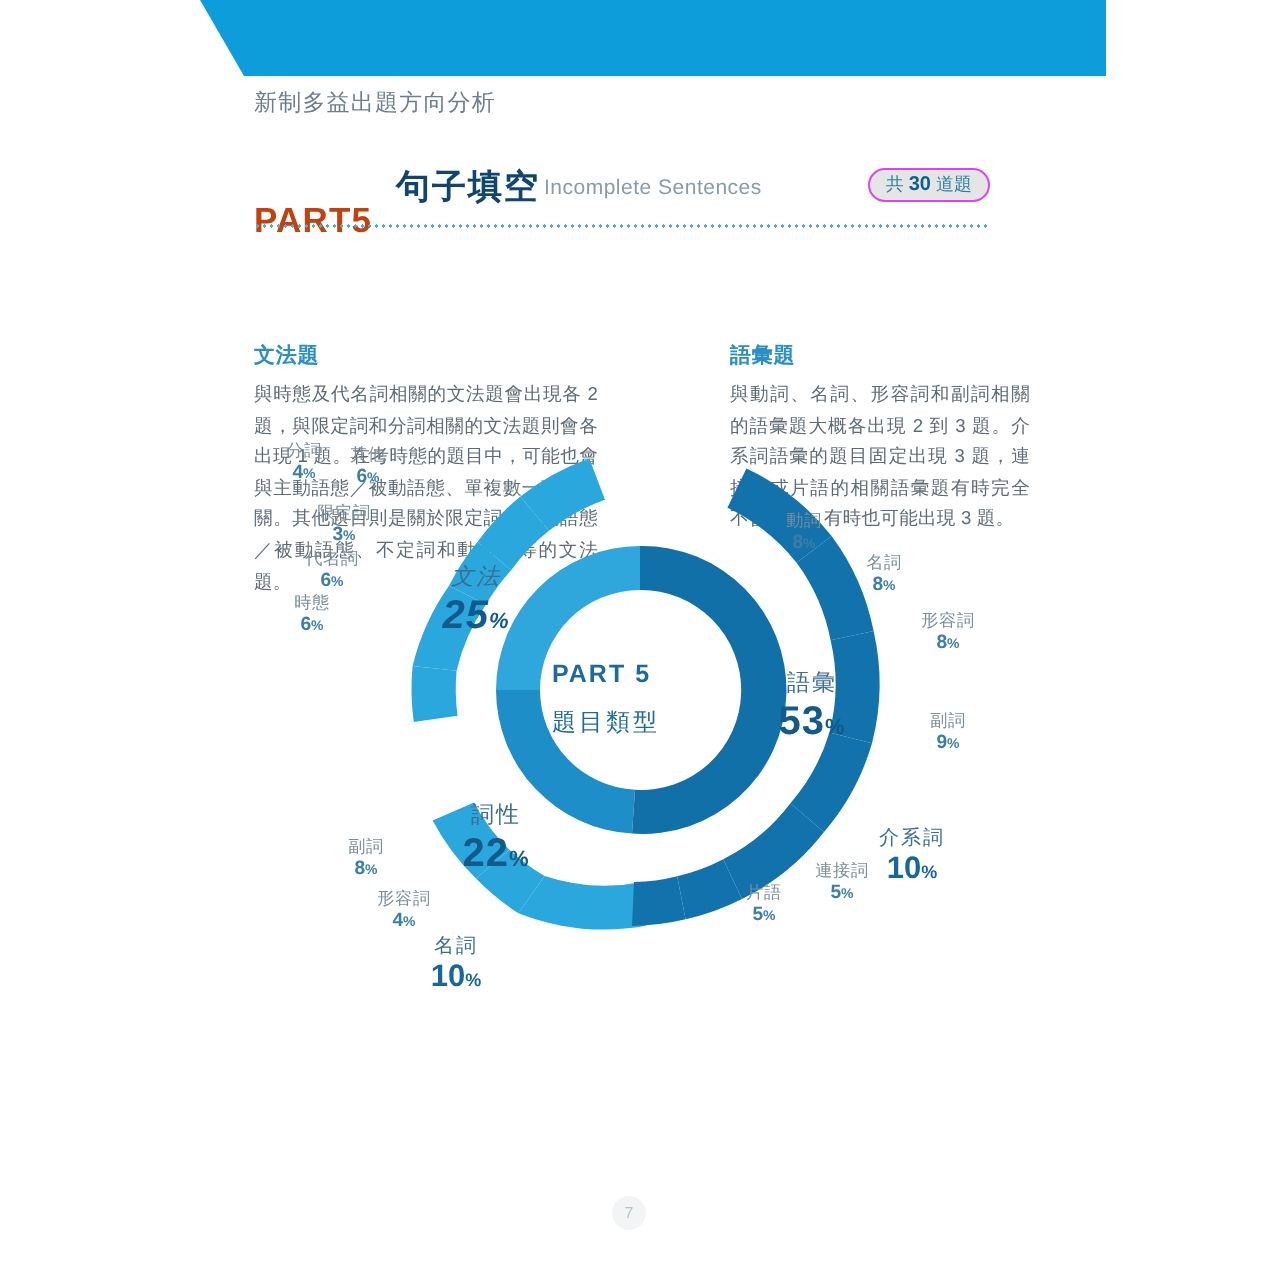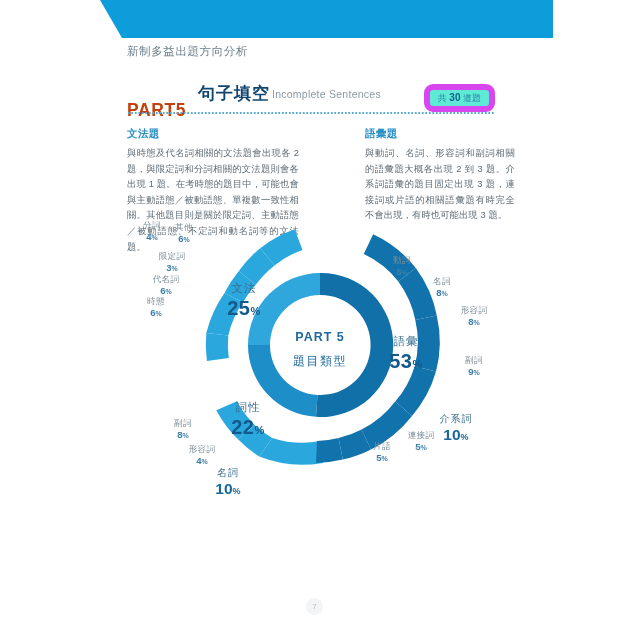--- a/index.html
+++ b/index.html
@@ -47,45 +47,46 @@
     font-size: 17px; font-weight: bold;
     color: #10456f; letter-spacing: 1px;
   }
   #title-en {
     position: absolute; left: 145px; top: 6px;
     font-size: 10.5px; color: #8b9aa5;
     letter-spacing: 0.25px;
   }
   #count-badge {
     position: absolute; right: 0px; top: 2px;
-    border: 6px solid #d946ef;
+    border: 1px solid #d946ef;
     border-radius: 9px;
     padding: 1.5px 8px 2.5px 8px;
     font-size: 9px;
     color: #2a7fa8;
-    background: #5eead4;
+    background: #e5e5e5;
     white-space: nowrap;
     line-height: 11px;
   }
   #count-badge .num { font-weight: bold; font-size: 10px; color: #0f5e8f; }
   
   #rule {
     position: absolute;
     left: 127px; top: 112px;
     width: 368px; height: 2px;
     background-image: radial-gradient(circle, #4fa9d4 0.8px, transparent 0.9px);
     background-size: 3.5px 2px;
     background-repeat: repeat-x;
   }
   
   .txtblock { position: absolute; }
   .blk-head {
     font-size: 10.5px; font-weight: bold;
     color: #2b8fc4; margin-bottom: 5px;
     letter-spacing: 0.4px;
+    margin-top: 44px;
   }
   .blk-body {
     font-size: 9.3px; line-height: 15.6px;
     color: #5d6b75; text-align: justify;
     letter-spacing: 0.1px;
   }
   #blk-grammar { left: 127px; top: 127px; width: 172px; }
   #blk-vocab   { left: 365px; top: 127px; width: 150px; }
   #blk-pos     { left: 173px; top: 492px; width: 186px; }
 
@@ -116,21 +117,21 @@
 
   .lbl-mid { position:absolute; text-align:center; white-space:nowrap; }
   .lbl-mid .nm { display:block; font-size: 10px; color:#3a6e90; letter-spacing:1px; }
   .lbl-mid .vl { display:block; font-size: 15.5px; font-weight:bold; color:#17679c; }
   .lbl-mid .vl .pct { font-size: 9px; }
 
   
   #center-text {
     position: absolute;
     left: 276px; top: 330px;
-    width: 88px; text-align: center;
+    width: 88px; 
   }
   #center-text .c1 {
     font-size: 12.5px; font-weight: bold;
     color: #1e6a9e; letter-spacing: 1px;
   }
   #center-text .c2 {
     font-size: 12px; color: #1e6a9e;
     letter-spacing: 1.5px; margin-top: 9px;
   }
   
@@ -290,21 +291,21 @@
   </div>
   <div class="lbl" style="left:399px; top:430px; width:44px;">
     <span class="nm">連接詞</span>
     <span class="vl"><span>5</span><span class="pct">%</span></span>
   </div>
   <div class="lbl" style="left:365px; top:441px; width:34px;">
     <span class="nm">片語</span>
     <span class="vl"><span>5</span><span class="pct">%</span></span>
   </div>
 
-  <div class="lbl-big" style="left:221px; top:281px; width:46px;">
+  <div class="lbl-big" style="left:215px; top:281px; width:46px;font-style:italic;">
     <span class="nm">文法</span>
     <span class="vl"><span>25</span><span class="pct">%</span></span>
   </div>
   <div class="lbl-big" style="left:225px; top:400px; width:46px;">
     <span class="nm">詞性</span>
     <span class="vl"><span>22</span><span class="pct">%</span></span>
   </div>
   <div class="lbl-big" style="left:380px; top:334px; width:52px;">
     <span class="nm">語彙</span>
     <span class="vl"><span>53</span><span class="pct">%</span></span>

